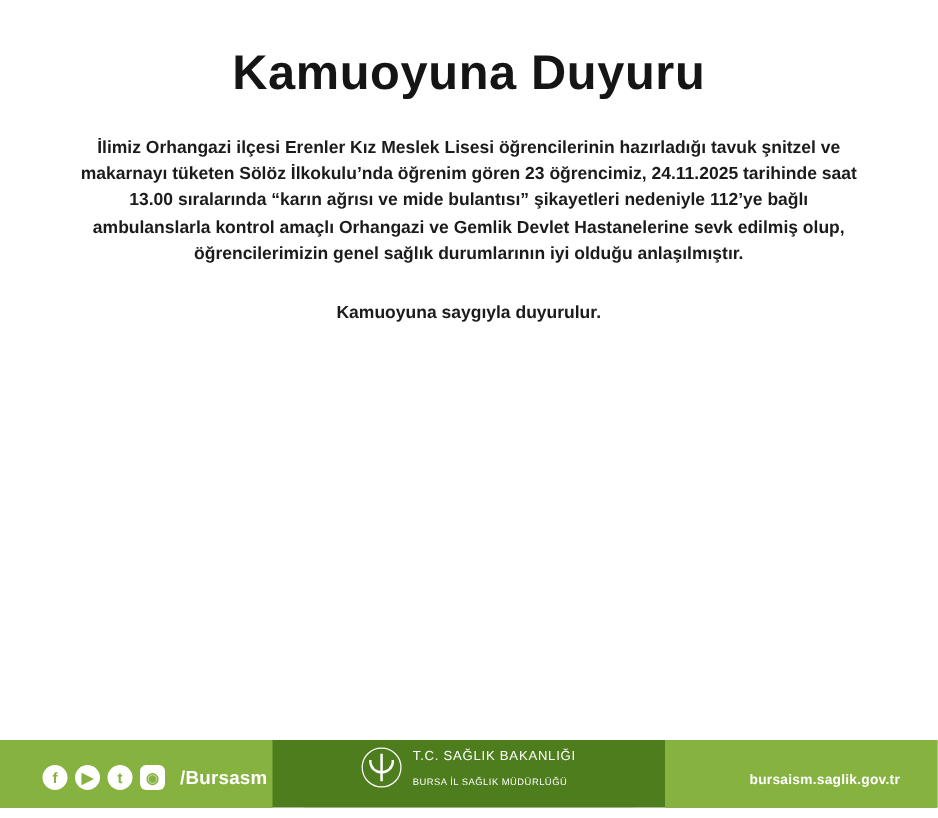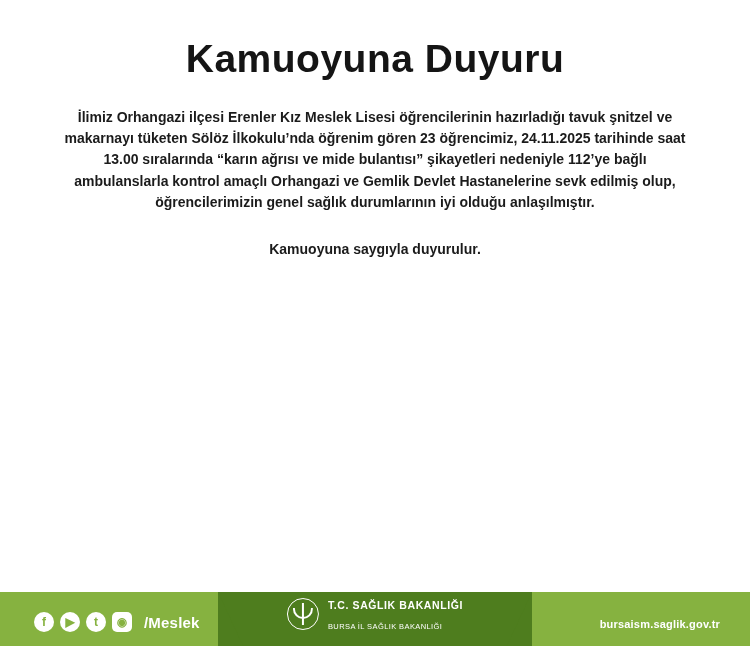--- a/index.html
+++ b/index.html
@@ -173,21 +173,21 @@
     border: 2px solid #ffffff;
     border-top: none;
     border-radius: 0 0 10px 10px;
   }
   .ministry-text {
     color: #ffffff;
     line-height: 1.25;
   }
   .ministry-l1 {
     font-size: 10.5px;
-    font-weight: bold;
+    font-weight: normal;
     letter-spacing: 0.6px;
   }
   .ministry-l2 {
     font-size: 7.5px;
     letter-spacing: 0.4px;
   }
 </style>
 </head>
 <body>
 
@@ -206,27 +206,27 @@
     <div class="footer-band"></div>
     <div class="band-light-left"></div>
     <div class="band-light-right"></div>
     <div class="band-center"></div>
 
     <div class="social">
       <span class="social-icon">f</span>
       <span class="social-icon">▶</span>
       <span class="social-icon">t</span>
       <span class="social-icon sq">◉</span>
-      <span class="social-handle">/Meslek</span>
+      <span class="social-handle">/Bursasm</span>
     </div>
 
     <div class="ministry">
       <span class="emblem"></span>
       <span class="ministry-text">
         <span class="ministry-l1">T.C. SAĞLIK BAKANLIĞI</span><br>
-        <span class="ministry-l2">BURSA İL SAĞLIK BAKANLIĞI</span>
+        <span class="ministry-l2">BURSA İL SAĞLIK MÜDÜRLÜĞÜ</span>
       </span>
     </div>
 
     <div class="site">bursaism.saglik.gov.tr</div>
   </div>
 
 </div>
 
 </body></html>

